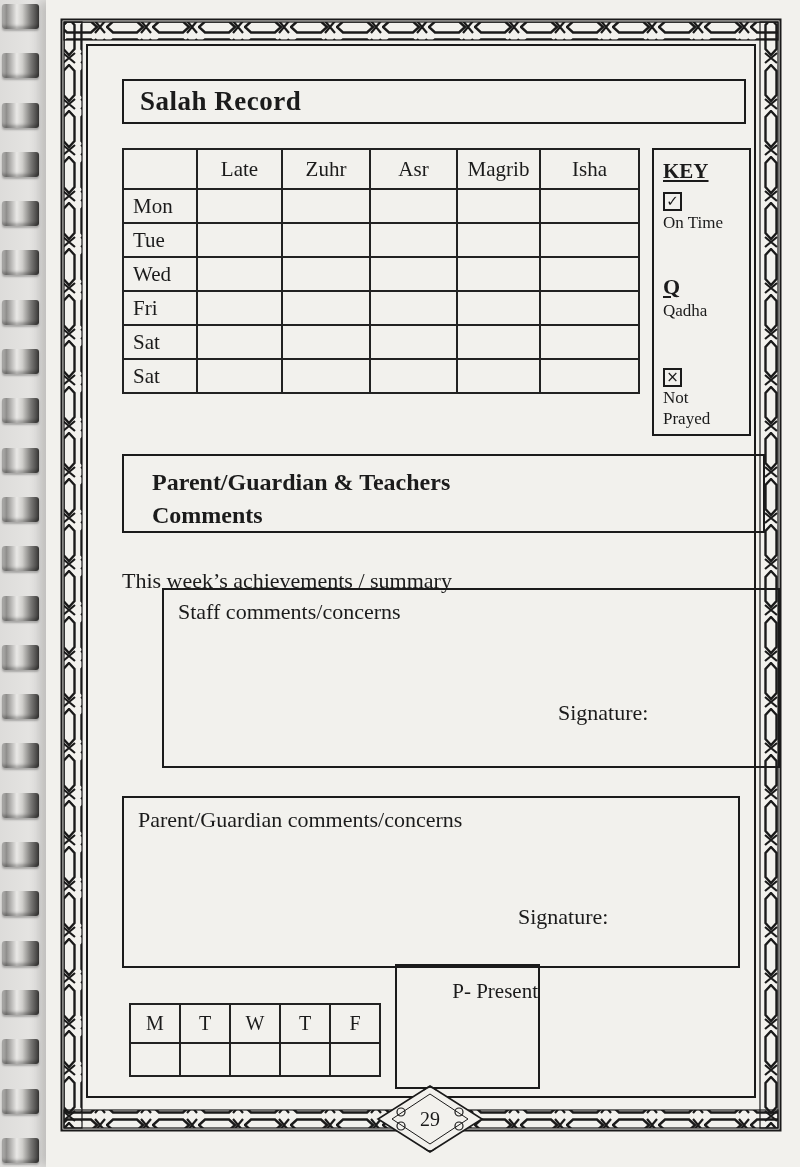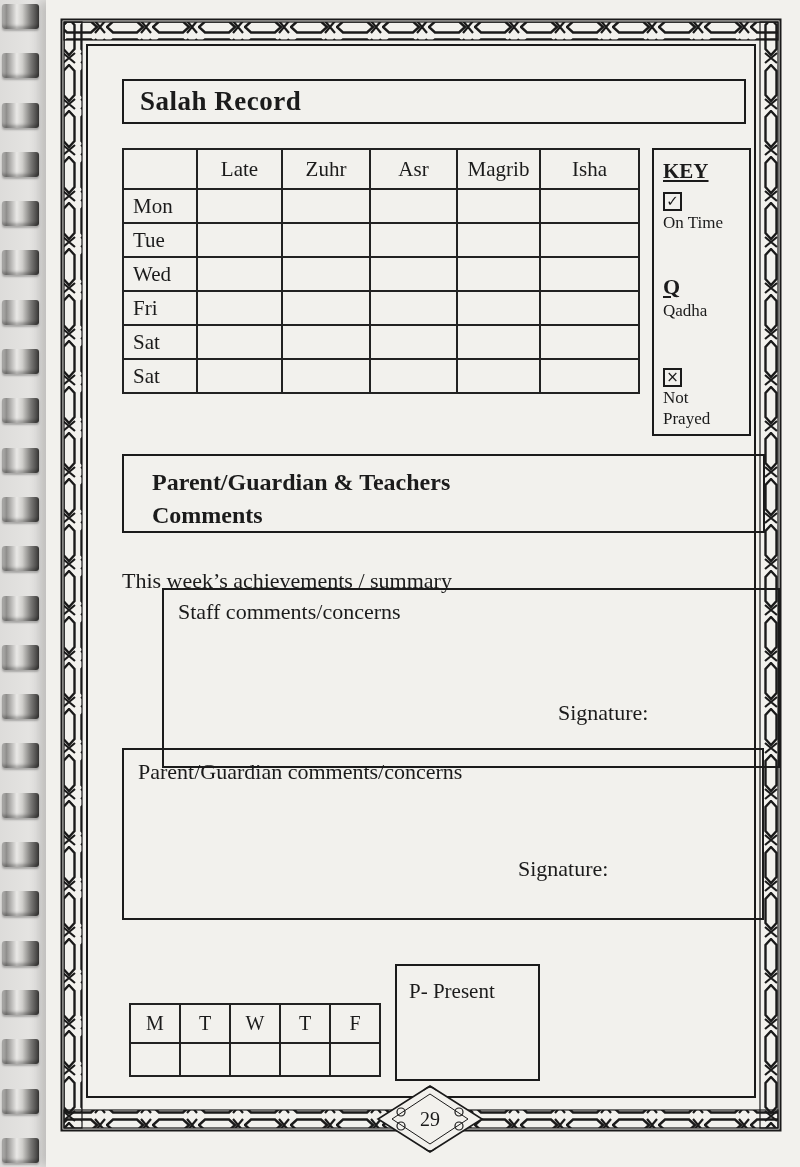--- a/index.html
+++ b/index.html
@@ -42,28 +42,28 @@
   .key-q{font-size:22px;font-weight:bold;text-decoration:underline;}
   .key-gap1{margin-top:40px;}
   .key-gap2{margin-top:44px;}
   
   .comments-box{left:122px;top:454px;width:611px;height:75px;border:2px solid #1b1b1b;
     padding-left:28px;display:flex;flex-direction:column;justify-content:flex-end;}
   .comments-box div{font-size:24px;font-weight:bold;line-height:1.35;}
   .subheading{left:122px;top:568px;font-size:22px;}
   
   .staff-box{left:114px;top:588px;width:614px;height:176px;border:2px solid #1b1b1b;margin-left:48px;}
-  .parent-box{left:122px;top:748px;width:614px;height:168px;border:2px solid #1b1b1b;padding-left:24px;}
+  .parent-box{left:122px;top:796px;width:614px;height:168px;border:2px solid #1b1b1b;}
   .box-label{position:absolute;left:14px;top:9px;font-size:22px;}
   .signature{position:absolute;left:394px;font-size:22px;}
   .staff-box .signature{top:110px;}
   .parent-box .signature{top:106px;}
   
   .legend-box{left:395px;top:964px;width:129px;height:100px;border:2px solid #1b1b1b;
-    padding:10px 0 3px 12px;}
+    padding:10px 0 11px 12px;text-align:right;}
   .legend-box div{font-size:21px;line-height:1.43;}
   
   .att-table{left:129px;top:1003px;}
   .att-table td,.att-table th{border:2px solid #222;font-weight:normal;font-size:20px;text-align:center;}
   .att-table thead th{width:46px;height:35px;}
   .att-table tbody td{height:29px;}
   .chain-border{left:60px;top:18px;}
   .ornament{left:368px;top:1084px;z-index:2;}
 </style>
 </head>

